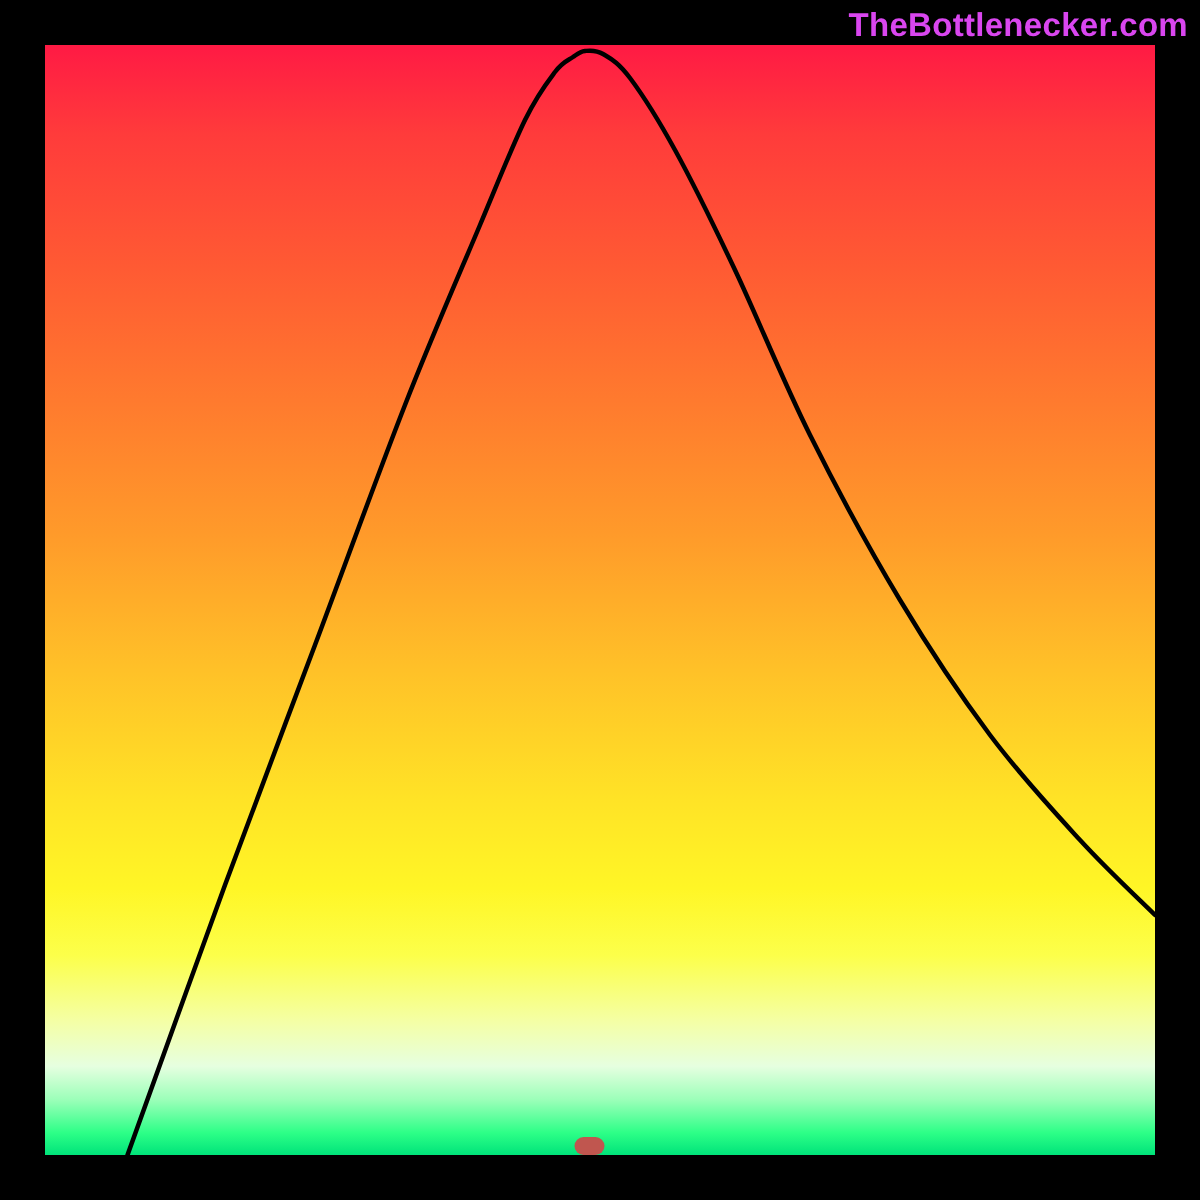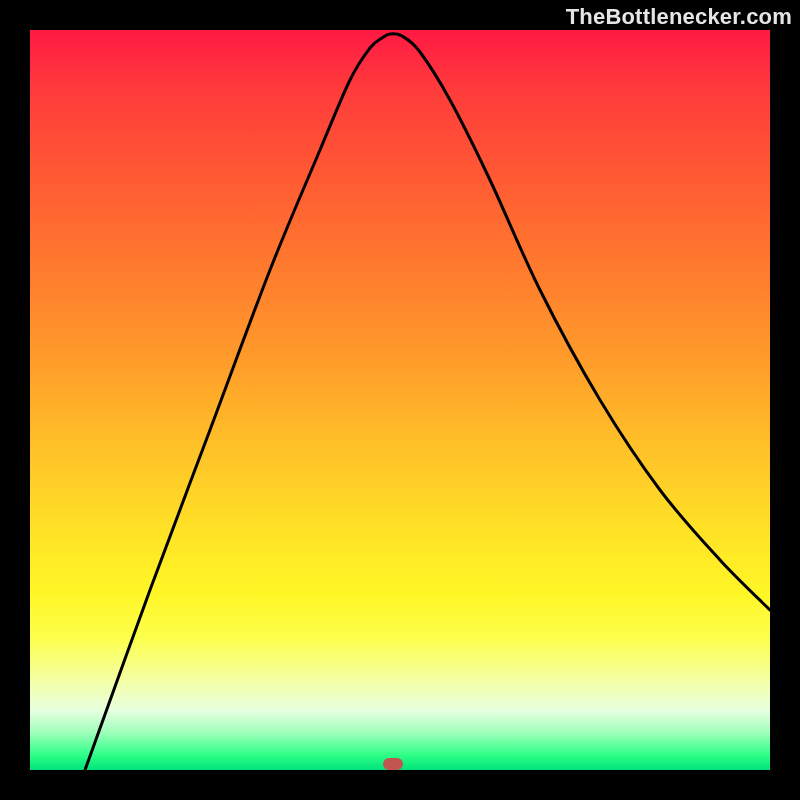--- a/index.html
+++ b/index.html
@@ -37,21 +37,21 @@
       #e6ffe0 92%,
       #9cffb9 95%,
       #2dff87 98%,
       #00e37a 100%
     );
   }
   .watermark {
     position: absolute;
     top: 4px;
     right: 8px;
-    color: #e5e5e5;
+    color: #d946ef;
     font-size: 22px;
     font-weight: 600;
     letter-spacing: 0.2px;
     user-select: none;
   }
   .curve-svg {
     position: absolute;
     inset: 0;
   }
   .marker {

